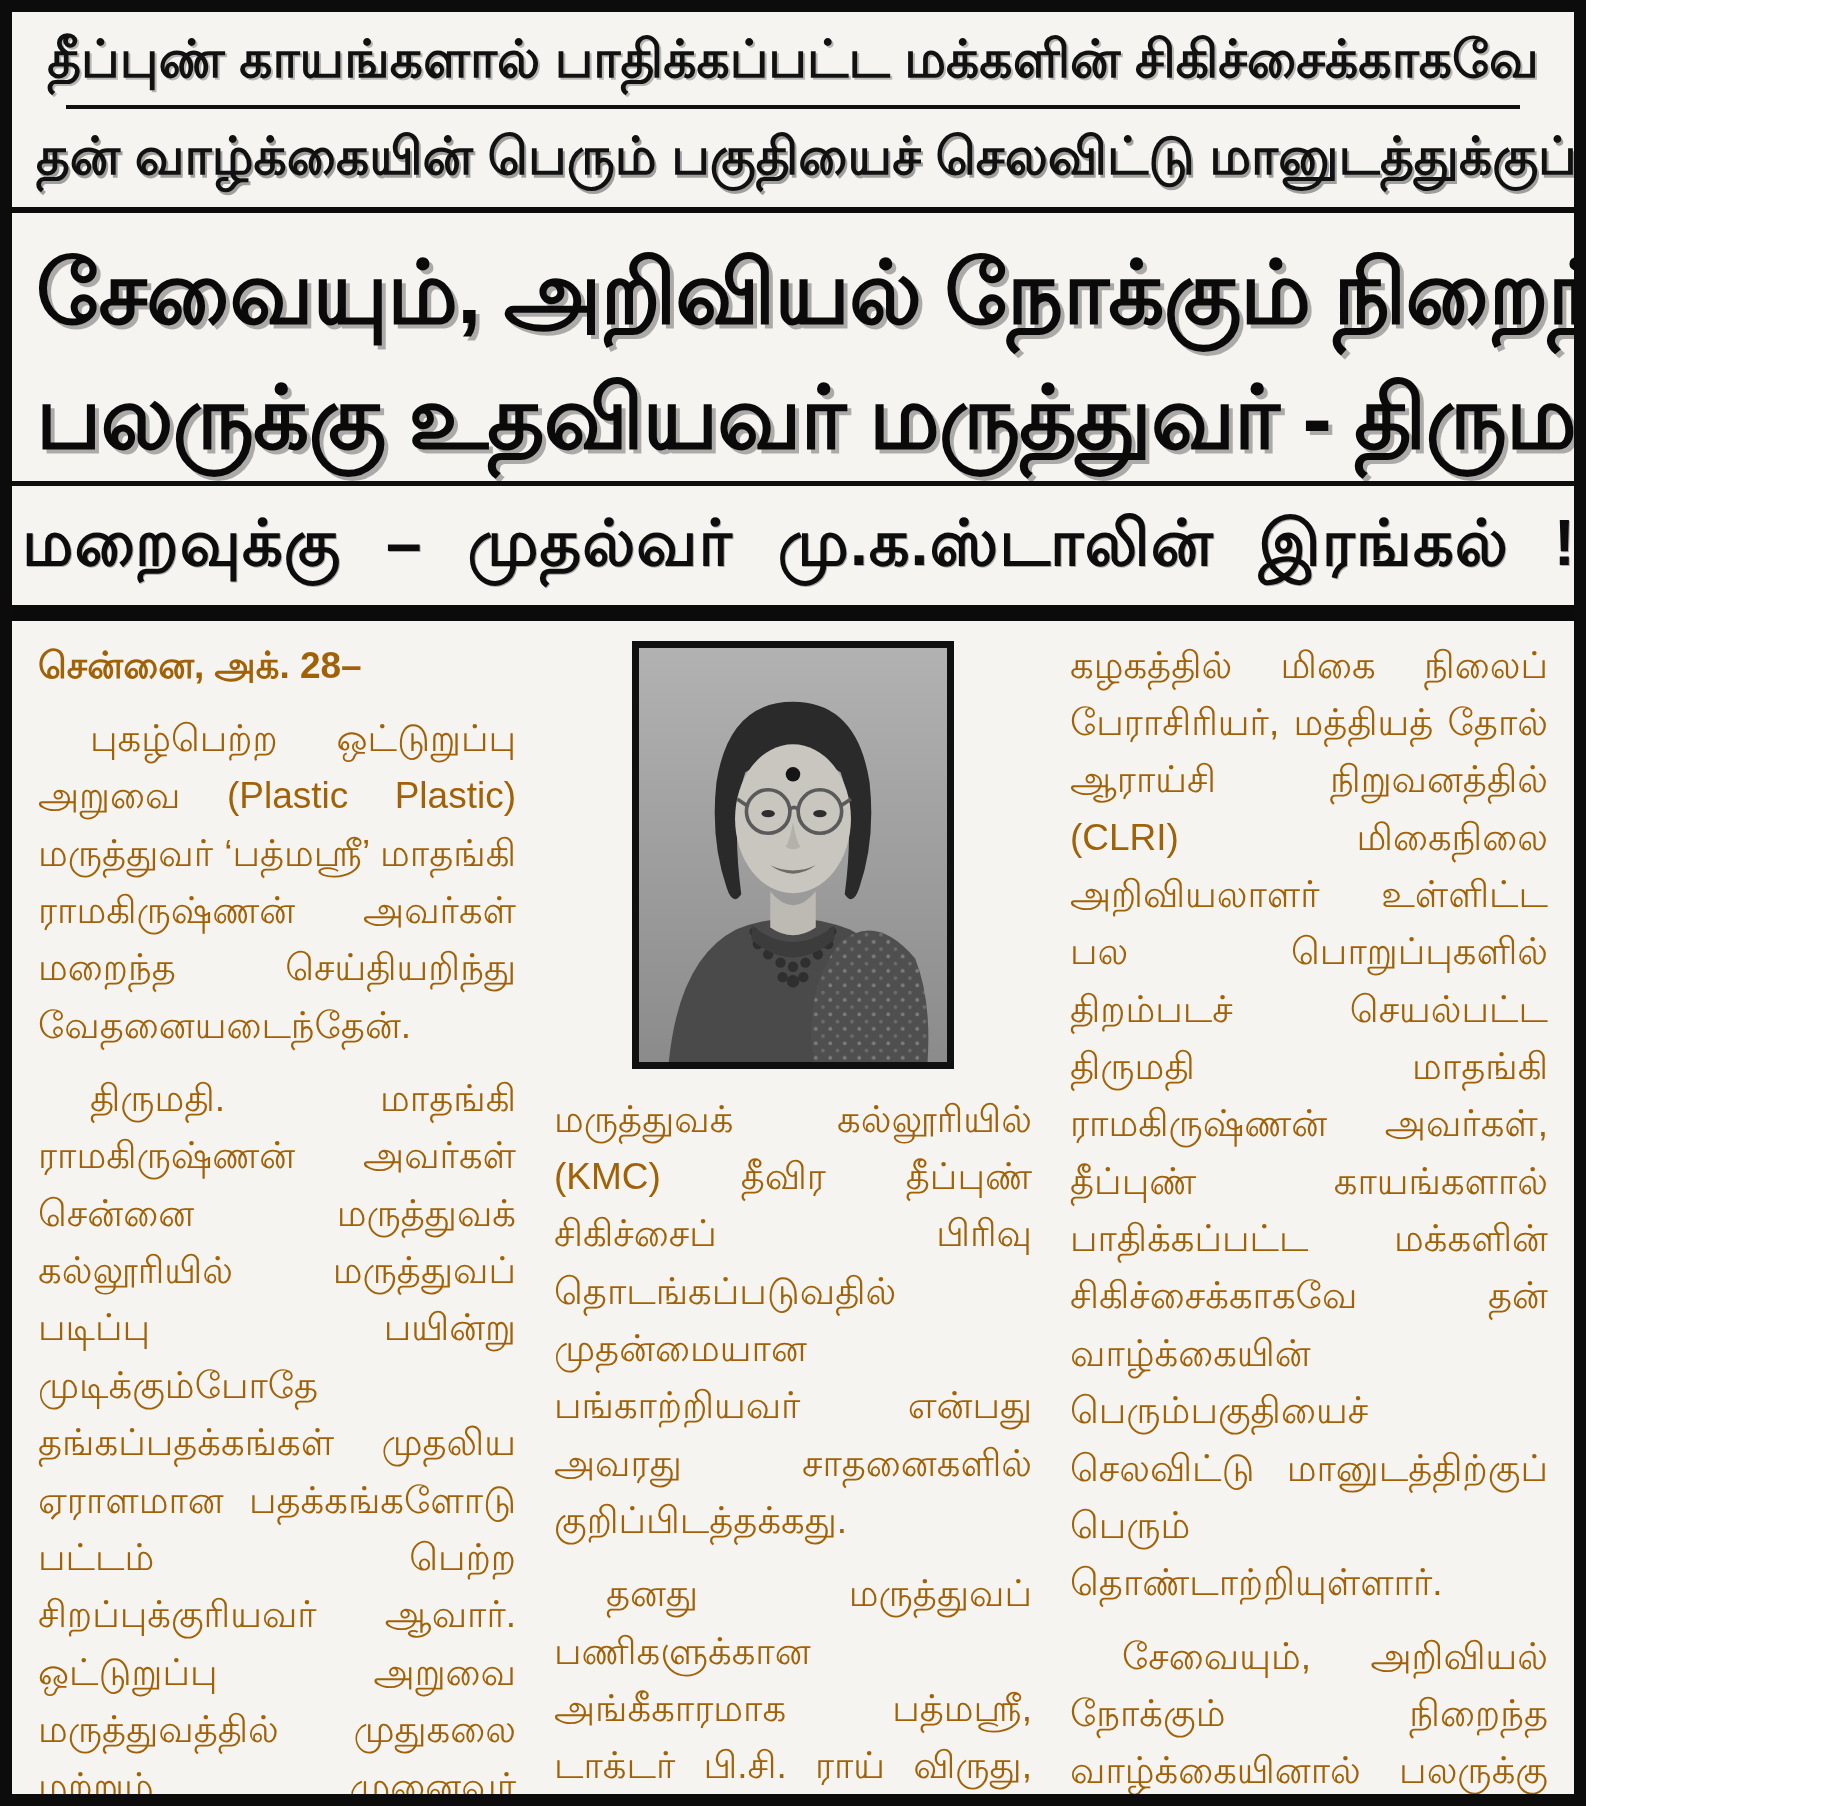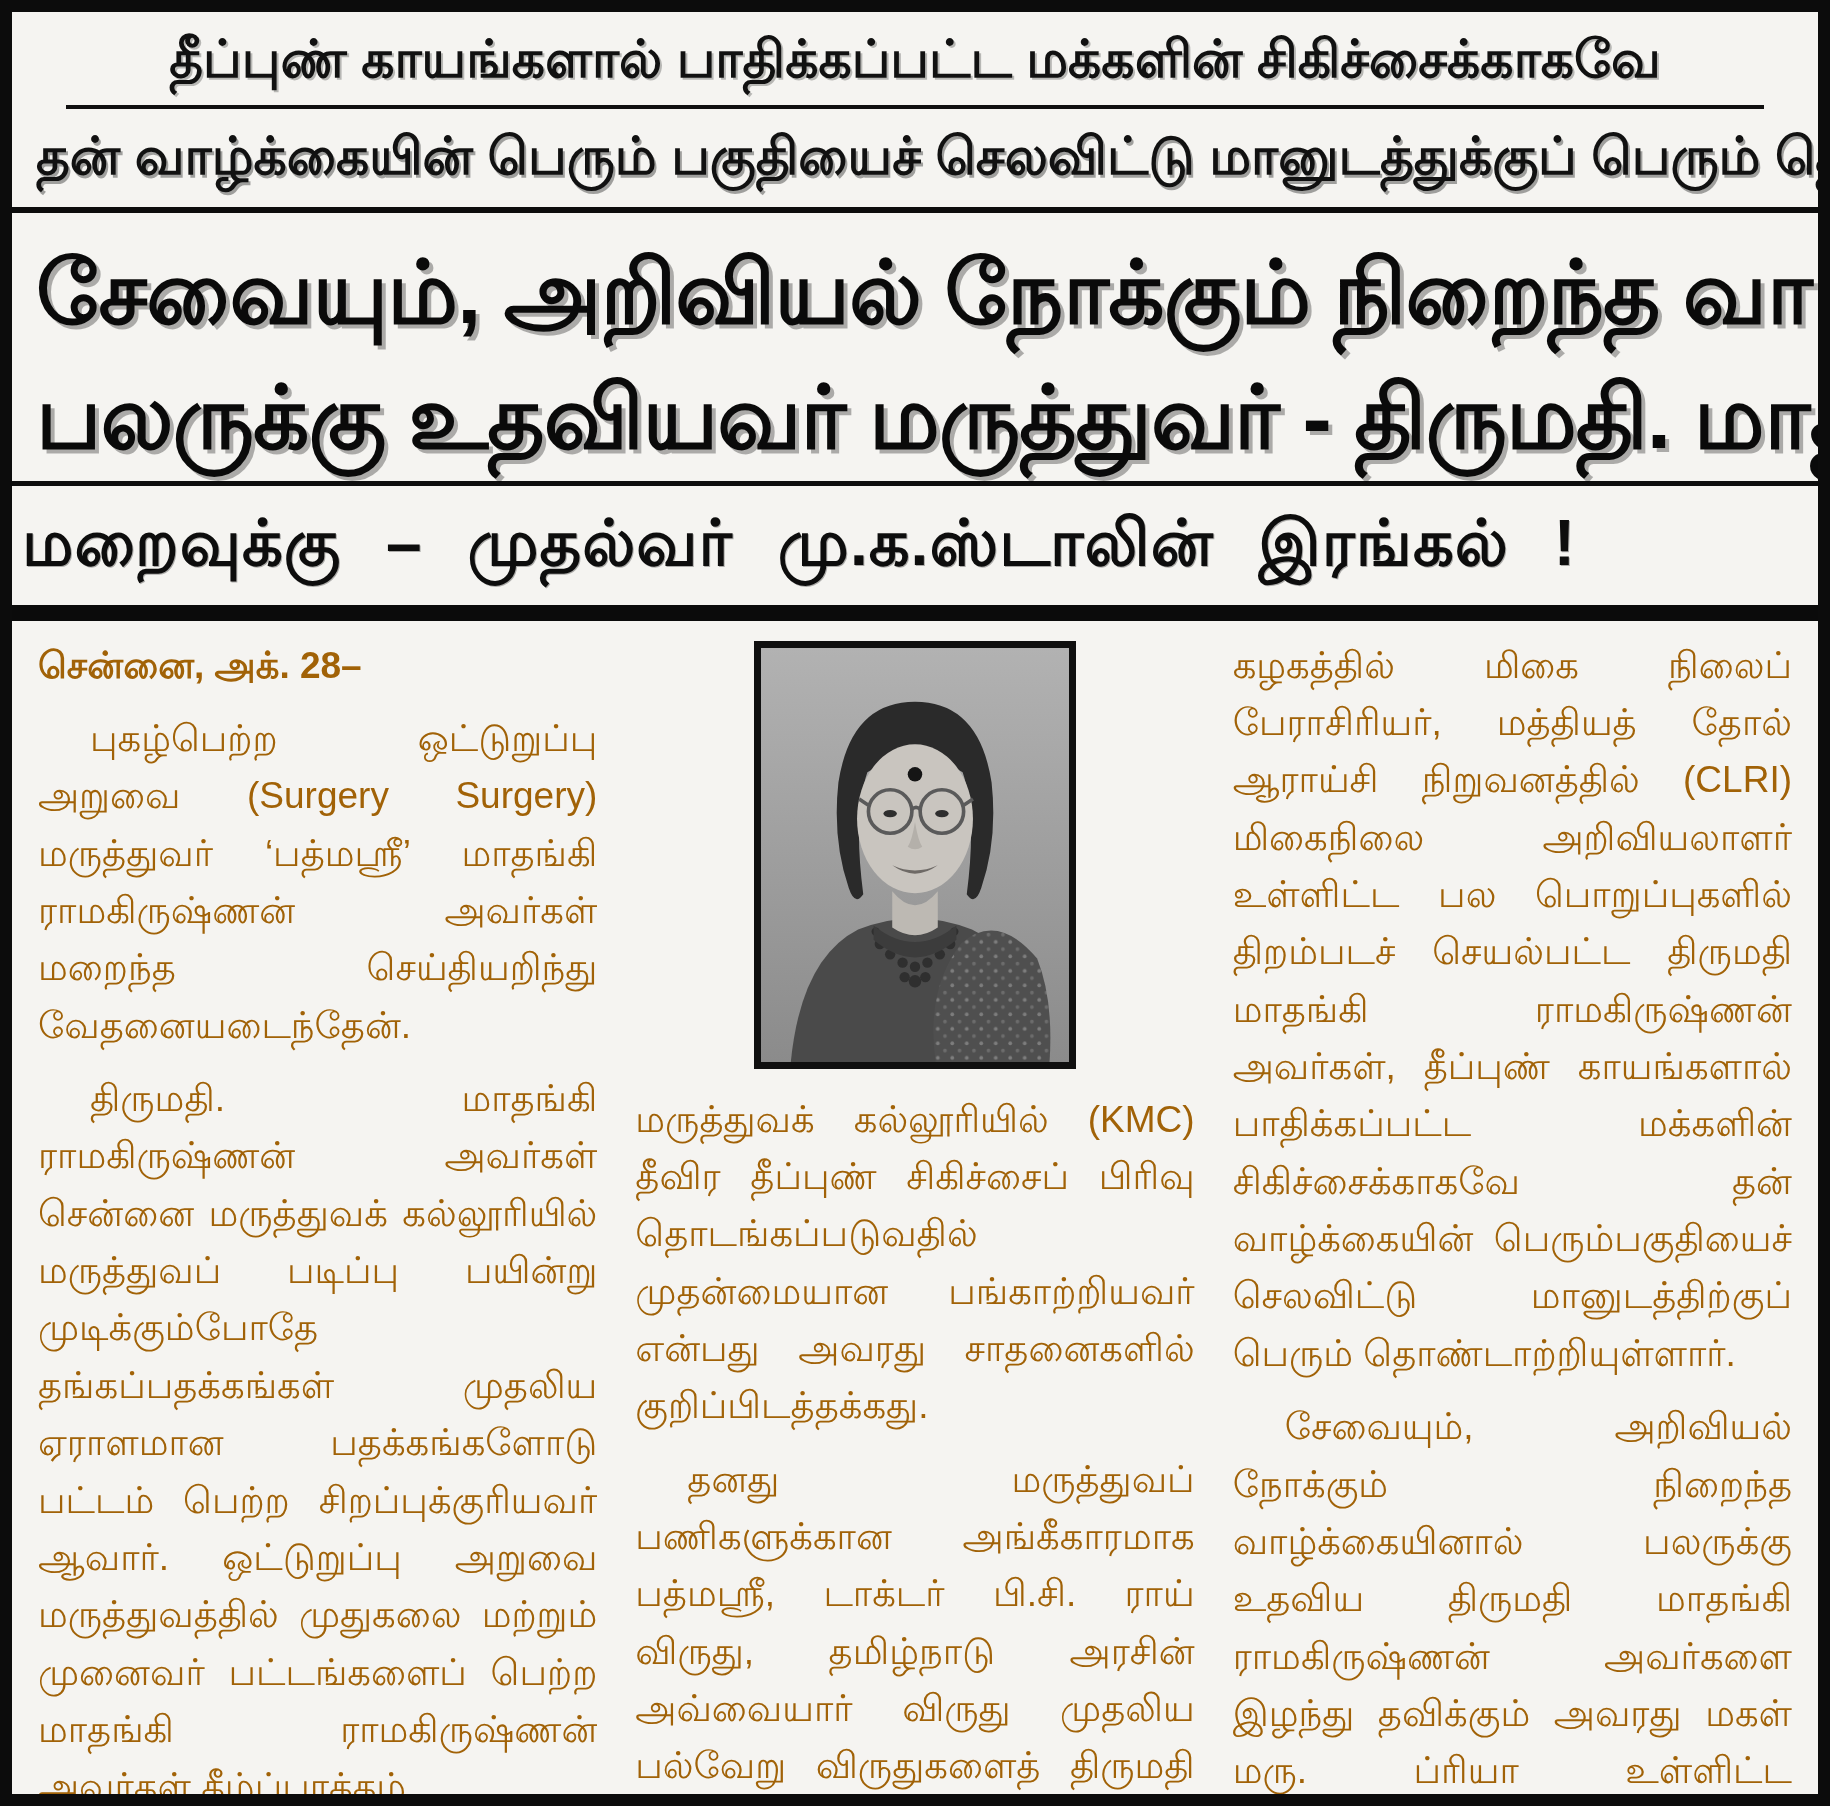--- a/index.html
+++ b/index.html
@@ -1,18 +1,18 @@
 <!DOCTYPE html>
 <html lang="ta"><head>
 <meta charset="utf-8">
 <style>
   html,body{margin:0;padding:0;background:#ffffff;}
   .page{
     position:relative;
-    width:1830px;height:1806px;
+    width:1586px;height:1806px;
     box-sizing:border-box;
     background:#f5f4f1;
     border:12px solid #0c0c0c;
     font-family:"Liberation Sans","DejaVu Sans",sans-serif;
     color:#161616;
     overflow:hidden;
   }
   
   .masthead{box-sizing:border-box;padding:10px 24px 0;}
   .kicker{
@@ -102,21 +102,21 @@
   <div class="rule-mid"></div>
 
   <div class="subhead-strip">
     <div class="subhead">மறைவுக்கு – முதல்வர் மு.க.ஸ்டாலின் இரங்கல் !</div>
   </div>
 
   <section class="article">
 
     <div class="col">
       <p class="dateline">சென்னை, அக். 28–</p>
-      <p class="indent">புகழ்பெற்ற ஒட்டுறுப்பு அறுவை (Surgery Surgery) மருத்துவர் ‘பத்மஸ்ரீ’ மாதங்கி ராமகிருஷ்ணன் அவர்கள் மறைந்த செய்தியறிந்து வேதனையடைந்தேன்.</p>
+      <p class="indent">புகழ்பெற்ற ஒட்டுறுப்பு அறுவை (Plastic Plastic) மருத்துவர் ‘பத்மஸ்ரீ’ மாதங்கி ராமகிருஷ்ணன் அவர்கள் மறைந்த செய்தியறிந்து வேதனையடைந்தேன்.</p>
       <p class="indent">திருமதி. மாதங்கி ராமகிருஷ்ணன் அவர்கள் சென்னை மருத்துவக் கல்லூரியில் மருத்துவப் படிப்பு பயின்று முடிக்கும்போதே தங்கப்பதக்கங்கள் முதலிய ஏராளமான பதக்கங்களோடு பட்டம் பெற்ற சிறப்புக்குரியவர் ஆவார். ஒட்டுறுப்பு அறுவை மருத்துவத்தில் முதுகலை மற்றும் முனைவர் பட்டங்களைப் பெற்ற மாதங்கி ராமகிருஷ்ணன் அவர்கள் கீழ்ப்பாக்கம்</p>
     </div>
 
     <div class="col">
       <div class="photo-frame">
         <svg viewBox="0 0 300 400" preserveAspectRatio="xMidYMid slice">
           <defs>
             <linearGradient id="bgGrad" x1="0" y1="0" x2="0" y2="1">
               <stop offset="0" stop-color="#b2b2b2"></stop>
               <stop offset="1" stop-color="#8b8b8b"></stop>

